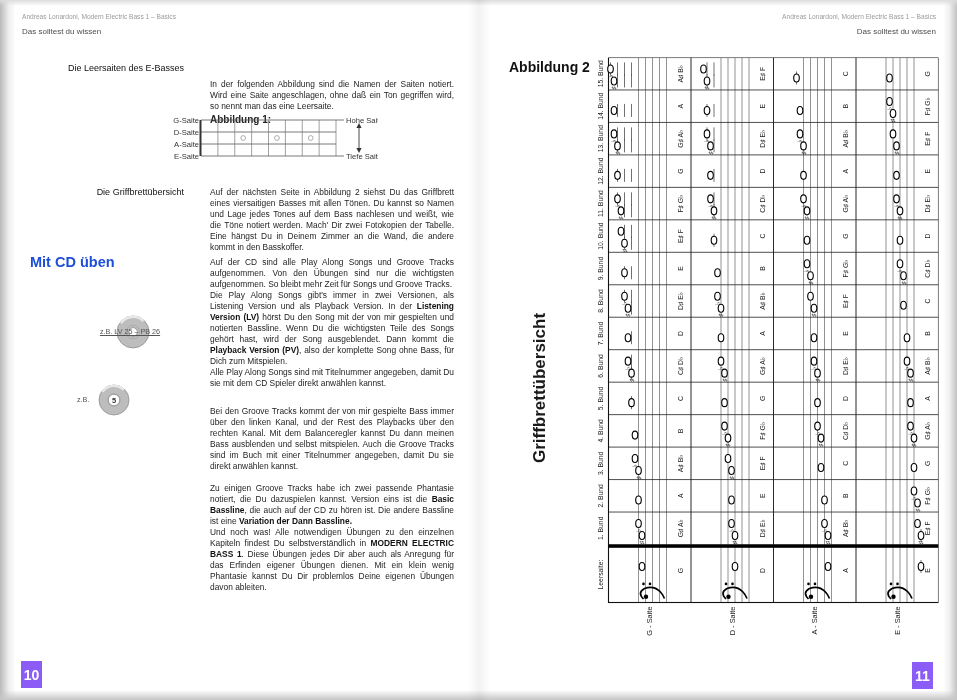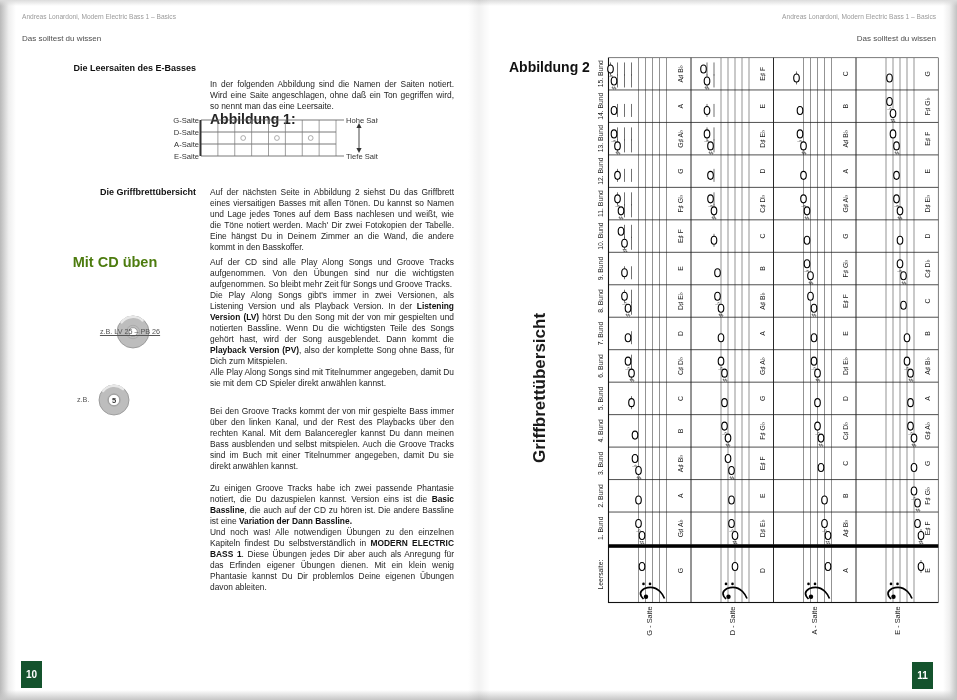--- a/index.html
+++ b/index.html
@@ -7,30 +7,30 @@
           font-family:"Liberation Sans",sans-serif;color:#1f1f1f;}
   .edge{position:absolute;pointer-events:none;}
   .edge-left{left:0;top:0;width:16px;height:700px;background:linear-gradient(to right,#b9b9b9,#efefef 55%,rgba(255,255,255,0));}
   .edge-right{right:0;top:0;width:14px;height:700px;background:linear-gradient(to left,#c2c2c2,#f0f0f0 55%,rgba(255,255,255,0));}
   .edge-bottom{left:0;bottom:0;width:957px;height:10px;background:linear-gradient(to top,#c6c6c6,rgba(255,255,255,0));}
   .edge-top{left:0;top:0;width:957px;height:6px;background:linear-gradient(to bottom,#dcdcdc,rgba(255,255,255,0));}
   .binding{position:absolute;left:468px;top:0;width:22px;height:700px;
            background:linear-gradient(to right,rgba(0,0,0,0),rgba(0,0,0,0.05) 50%,rgba(0,0,0,0));}
   .hdr{position:absolute;line-height:1.25;}
   .hdr .l1{font-size:6.6px;color:#9a9a9a;}
-  .hdr .l2{font-size:8px;color:#4d4d4d;margin-top:13px;}
+  .hdr .l2{font-size:8px;color:#4d4d4d;margin-top:6px;}
   .hdr.right{text-align:right;}
-  .sec-head{position:absolute;left:36px;width:160px;text-align:right;font-weight:bold;font-size:9px;color:#111;}
+  .sec-head{position:absolute;left:24px;width:160px;text-align:right;font-weight:normal;font-size:9px;color:#111;}
   .body-col{position:absolute;left:210px;width:244px;font-size:8.4px;line-height:11px;text-align:justify;color:#242424;}
   .body-col b{color:#111;}
-  .fig-label{font-weight:bold;font-size:14px;margin-top:2px;}
-  .cd-head{position:absolute;left:30px;width:170px;text-align:center;font-weight:bold;font-size:14.5px;color:#4d7c0f;}
+  .fig-label{font-weight:bold;font-size:10px;margin-top:2px;}
+  .cd-head{position:absolute;left:30px;width:170px;text-align:left;font-weight:bold;font-size:14.5px;color:#1d4ed8;}
   .cd-note{position:absolute;font-size:7.2px;color:#555;}
-  .pagenum{position:absolute;width:21px;height:27px;background:#14532d;color:#fff;
-           display:flex;align-items:center;justify-content:center;font-weight:bold;font-size:10px;}
+  .pagenum{position:absolute;width:21px;height:27px;background:#8b5cf6;color:#fff;
+           display:flex;align-items:center;justify-content:center;font-weight:bold;font-size:14px;}
   .abb2-label{position:absolute;left:509px;top:59px;font-weight:bold;font-size:14px;color:#111;}
   .rot-title{position:absolute;left:401px;top:377px;width:280px;height:22px;text-align:center;
              font-weight:bold;font-size:17px;color:#1a1a1a;transform:rotate(-90deg);}
   .fret-outer{position:absolute;left:588px;top:57px;width:350px;height:586px;}
   .fret-inner{position:absolute;left:-117.5px;top:118px;width:585px;height:350px;
               transform:rotate(-90deg);transform-origin:50% 50%;}
   .abb1{position:absolute;left:163px;top:109px;}
   .cd-svg{position:absolute;}
   svg text{font-family:"Liberation Sans",sans-serif;}
 </style>

